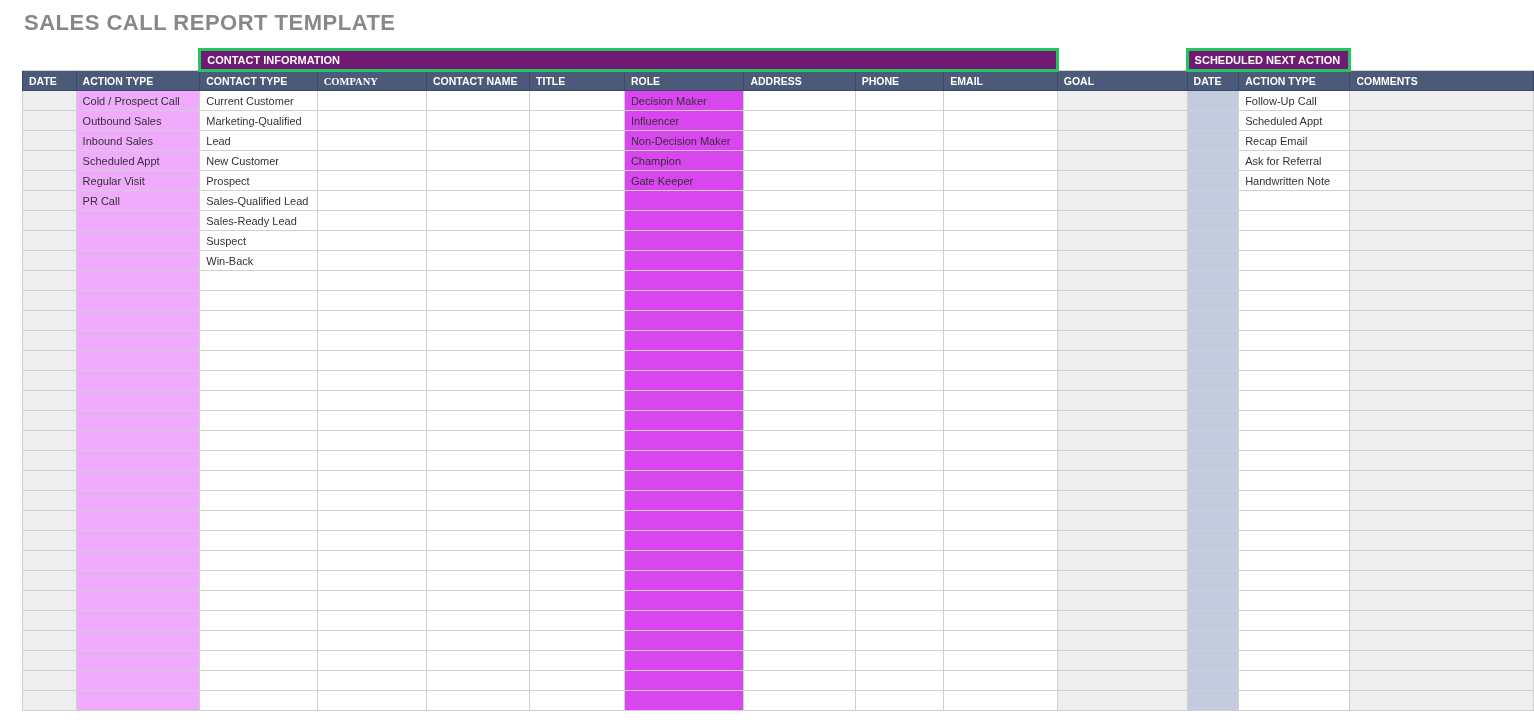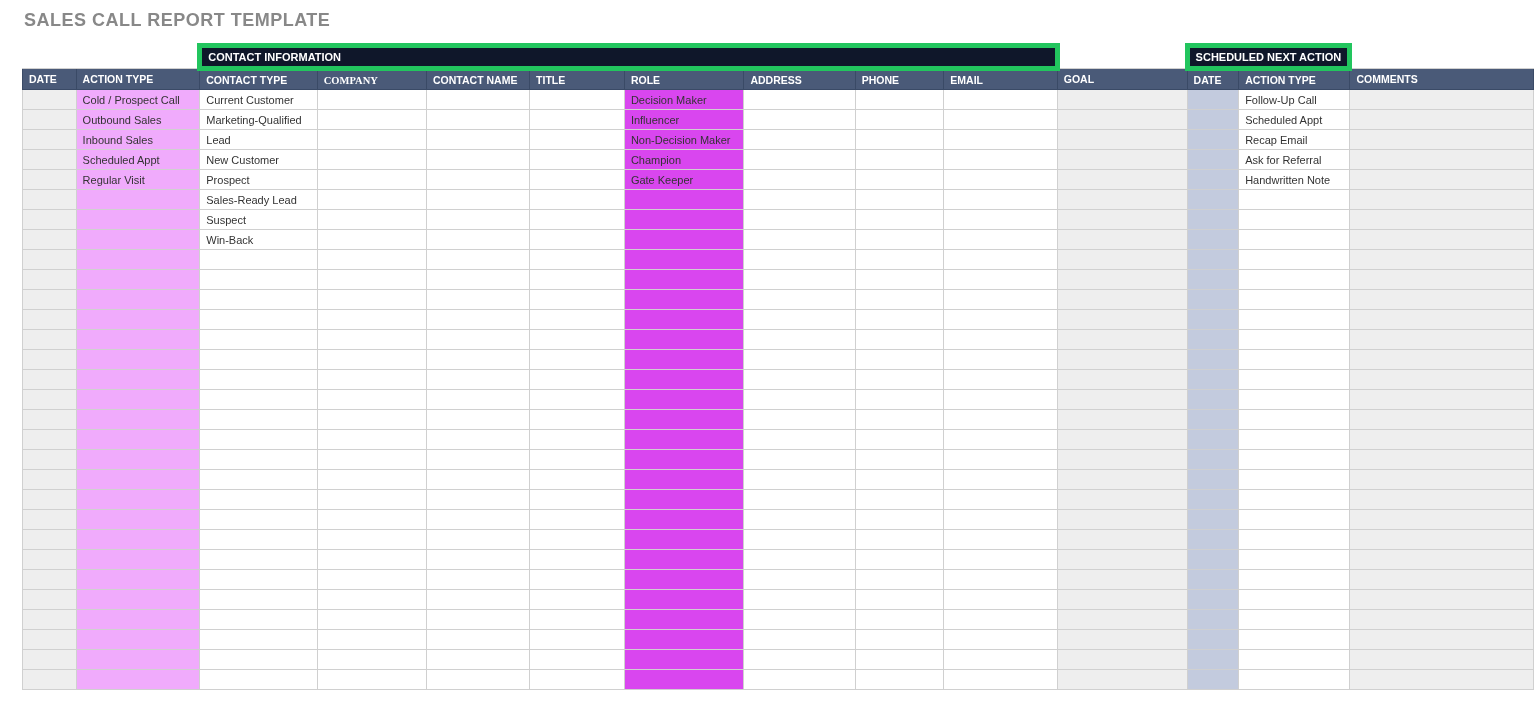--- a/index.html
+++ b/index.html
@@ -4,21 +4,21 @@
 <style>
   * { box-sizing: border-box; margin: 0; padding: 0; }
   body {
     font-family: Arial, Helvetica, sans-serif;
     background: #fff;
     font-size: 11px;
     color: #333;
     width: 1534px;
   }
   .page-title {
-    font-size: 18px;
+    font-size: 22px;
     font-weight: bold;
     color: #888;
     letter-spacing: 0.5px;
     padding: 10px 0 12px 24px;
   }
   table {
     border-collapse: collapse;
     width: calc(100% - 22px);
     margin-left: 22px;
     table-layout: fixed;
@@ -27,25 +27,25 @@
     border: 1px solid #d0d0d0;
     padding: 3px 6px;
     text-align: left;
     height: 20px;
     overflow: hidden;
     white-space: nowrap;
     font-weight: normal;
   }
   
   tr.group-header td {
-    background: #0f172a;
+    background: #701a75;
     color: #fff;
     font-weight: bold;
     font-size: 11px;
-    border: 5px solid #22c55e;
+    border: 3px solid #22c55e;
   }
   tr.group-header td.blank {
     background: #fff;
     border: none;
     border-bottom: 1px solid #d0d0d0;
   }
   
   tr.col-header td {
     background: #4a5a78;
     color: #fff;
@@ -208,20 +208,36 @@
         <td class="c-address"></td>
         <td class="c-phone"></td>
         <td class="c-email"></td>
         <td class="c-goal"></td>
         <td class="c-sdate"></td>
         <td class="c-saction">Handwritten Note</td>
         <td class="c-comments"></td>
       </tr>
       <tr class="body-row">
         <td class="c-date"></td>
+        <td class="c-action">PR Call</td>
+        <td class="c-ctype">Sales-Qualified Lead</td>
+        <td class="c-company"></td>
+        <td class="c-cname"></td>
+        <td class="c-title"></td>
+        <td class="c-role"></td>
+        <td class="c-address"></td>
+        <td class="c-phone"></td>
+        <td class="c-email"></td>
+        <td class="c-goal"></td>
+        <td class="c-sdate"></td>
+        <td class="c-saction"></td>
+        <td class="c-comments"></td>
+      </tr>
+      <tr class="body-row">
+        <td class="c-date"></td>
         <td class="c-action"></td>
         <td class="c-ctype">Sales-Ready Lead</td>
         <td class="c-company"></td>
         <td class="c-cname"></td>
         <td class="c-title"></td>
         <td class="c-role"></td>
         <td class="c-address"></td>
         <td class="c-phone"></td>
         <td class="c-email"></td>
         <td class="c-goal"></td>

